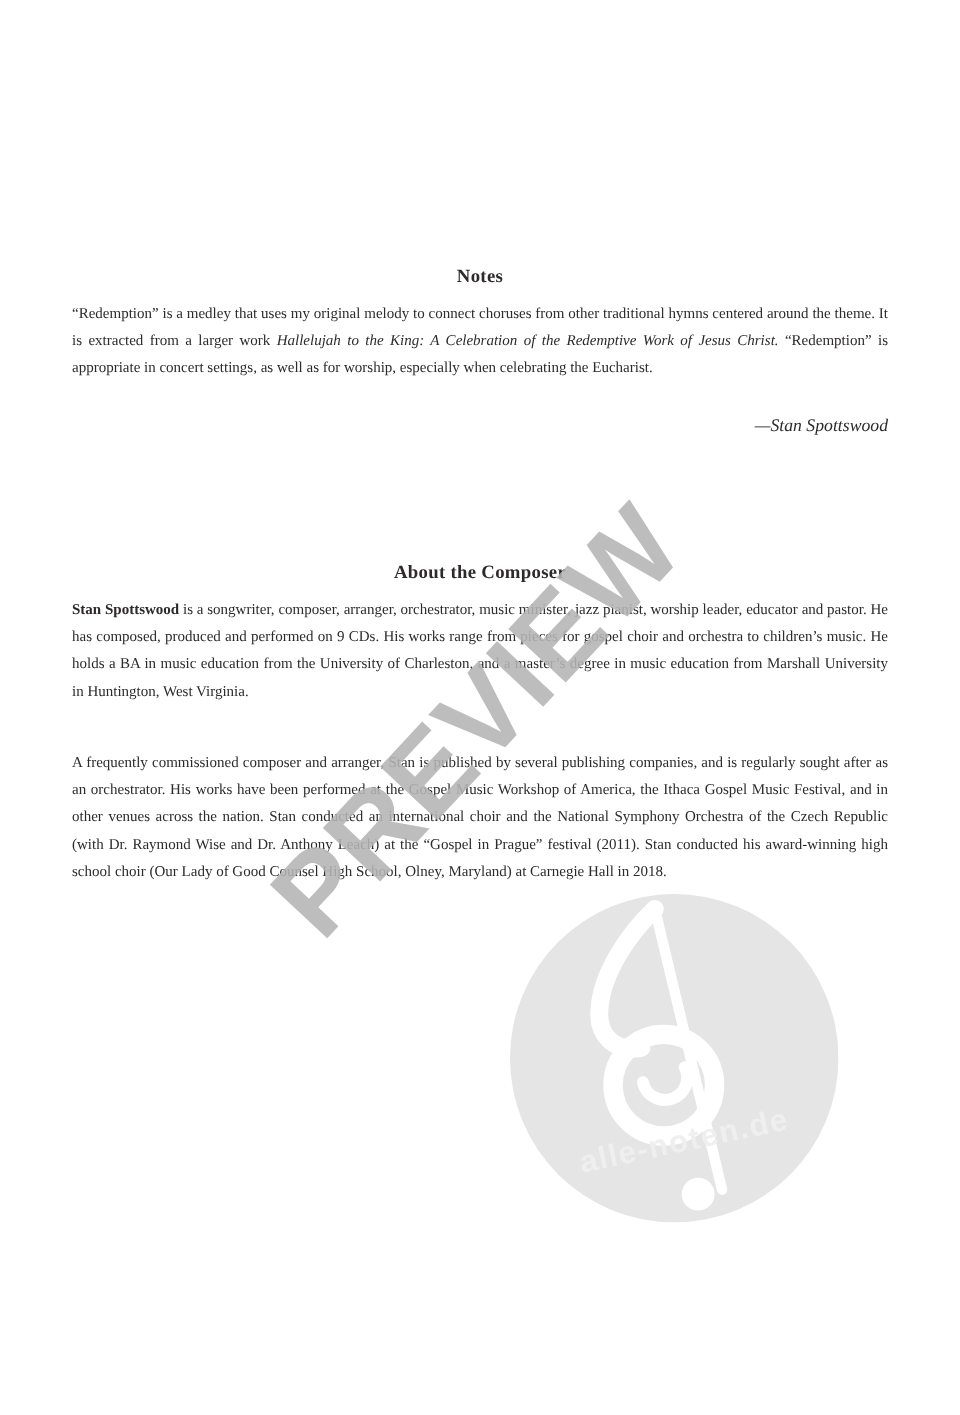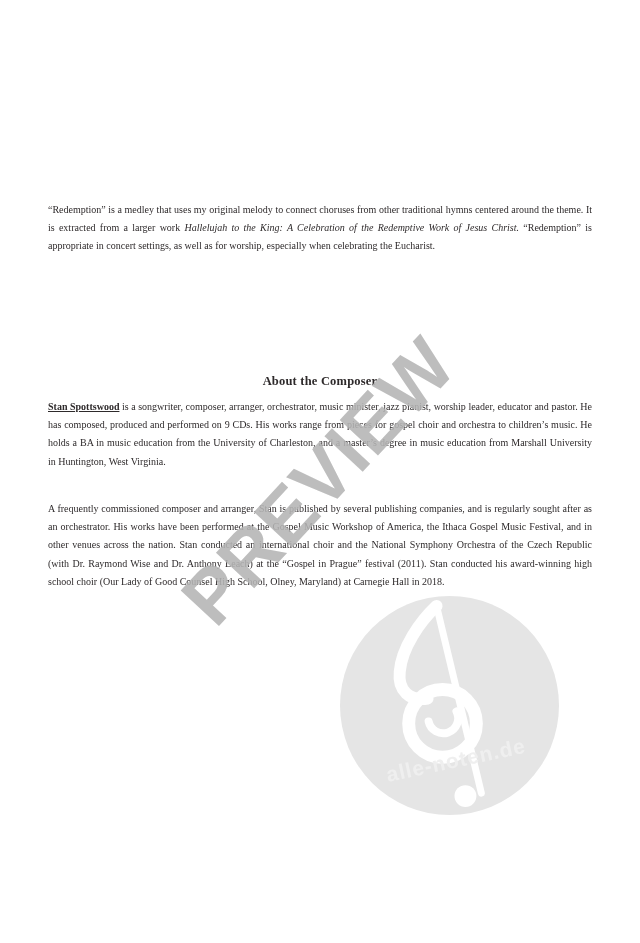--- a/index.html
+++ b/index.html
@@ -25,21 +25,21 @@
   .para {
     position: absolute;
     left: 48px;
     width: 544px;
     margin: 0;
     font-size: 10px;
     line-height: 18.2px;
     text-align: justify;
   }
   .para i { font-style: italic; }
-  .para b { font-weight: bold; text-decoration: underline; }
+  .para b { font-weight: bold; }
   .signature {
     position: absolute;
     left: 48px;
     width: 544px;
     margin: 0;
     font-size: 11.8px;
     font-style: italic;
     text-align: right;
   }
   #notes-heading   { top: 177px; }
@@ -91,23 +91,25 @@
       <line x1="97" y1="10" x2="142" y2="198" stroke-width="7"></line>
       <path d="M97,10 C80,26 62,52 60,76 C58,95 70,106 88,103" stroke-width="12"></path>
       <circle cx="103" cy="128" r="34" stroke-width="13"></circle>
       <path d="M117,116 A15,15 0 1 1 89,126" stroke-width="8"></path>
       <circle cx="126" cy="201" r="11" fill="#ffffff" stroke="none"></circle>
     </g>
     <text x="118" y="172" text-anchor="middle" transform="rotate(-12 118 172)" fill="#efefef">alle-noten.de</text>
   </svg>
 
   <div class="layer-text">
+    <h3 class="heading" id="notes-heading">Notes</h3>
 
     <p class="para" id="notes-para"><span>“Redemption” is a medley that uses my original melody to connect choruses from other traditional hymns centered around the theme. It is extracted from a larger work </span><i>Hallelujah to the King: A Celebration of the Redemptive Work of Jesus Christ.</i><span> “Redemption” is appropriate in concert settings, as well as for worship, especially when celebrating the Eucharist.</span></p>
 
+    <p class="signature" id="notes-signature">—Stan Spottswood</p>
 
     <h3 class="heading" id="about-heading">About the Composer</h3>
 
     <p class="para" id="about-para1"><b>Stan Spottswood</b><span> is a songwriter, composer, arranger, orchestrator, music minister, jazz pianist, worship leader, educator and pastor. He has composed, produced and performed on 9 CDs. His works range from pieces for gospel choir and orchestra to children’s music. He holds a BA in music education from the University of Charleston, and a master’s degree in music education from Marshall University in Huntington, West Virginia.</span></p>
 
     <p class="para" id="about-para2">A frequently commissioned composer and arranger, Stan is published by several publishing companies, and is regularly sought after as an orchestrator. His works have been performed at the Gospel Music Workshop of America, the Ithaca Gospel Music Festival, and in other venues across the nation. Stan conducted an international choir and the National Symphony Orchestra of the Czech Republic (with Dr. Raymond Wise and Dr. Anthony Leach) at the “Gospel in Prague” festival (2011). Stan conducted his award-winning high school choir (Our Lady of Good Counsel High School, Olney, Maryland) at Carnegie Hall in 2018.</p>
   </div>
 
   <div class="preview-wm">PREVIEW</div>
 

